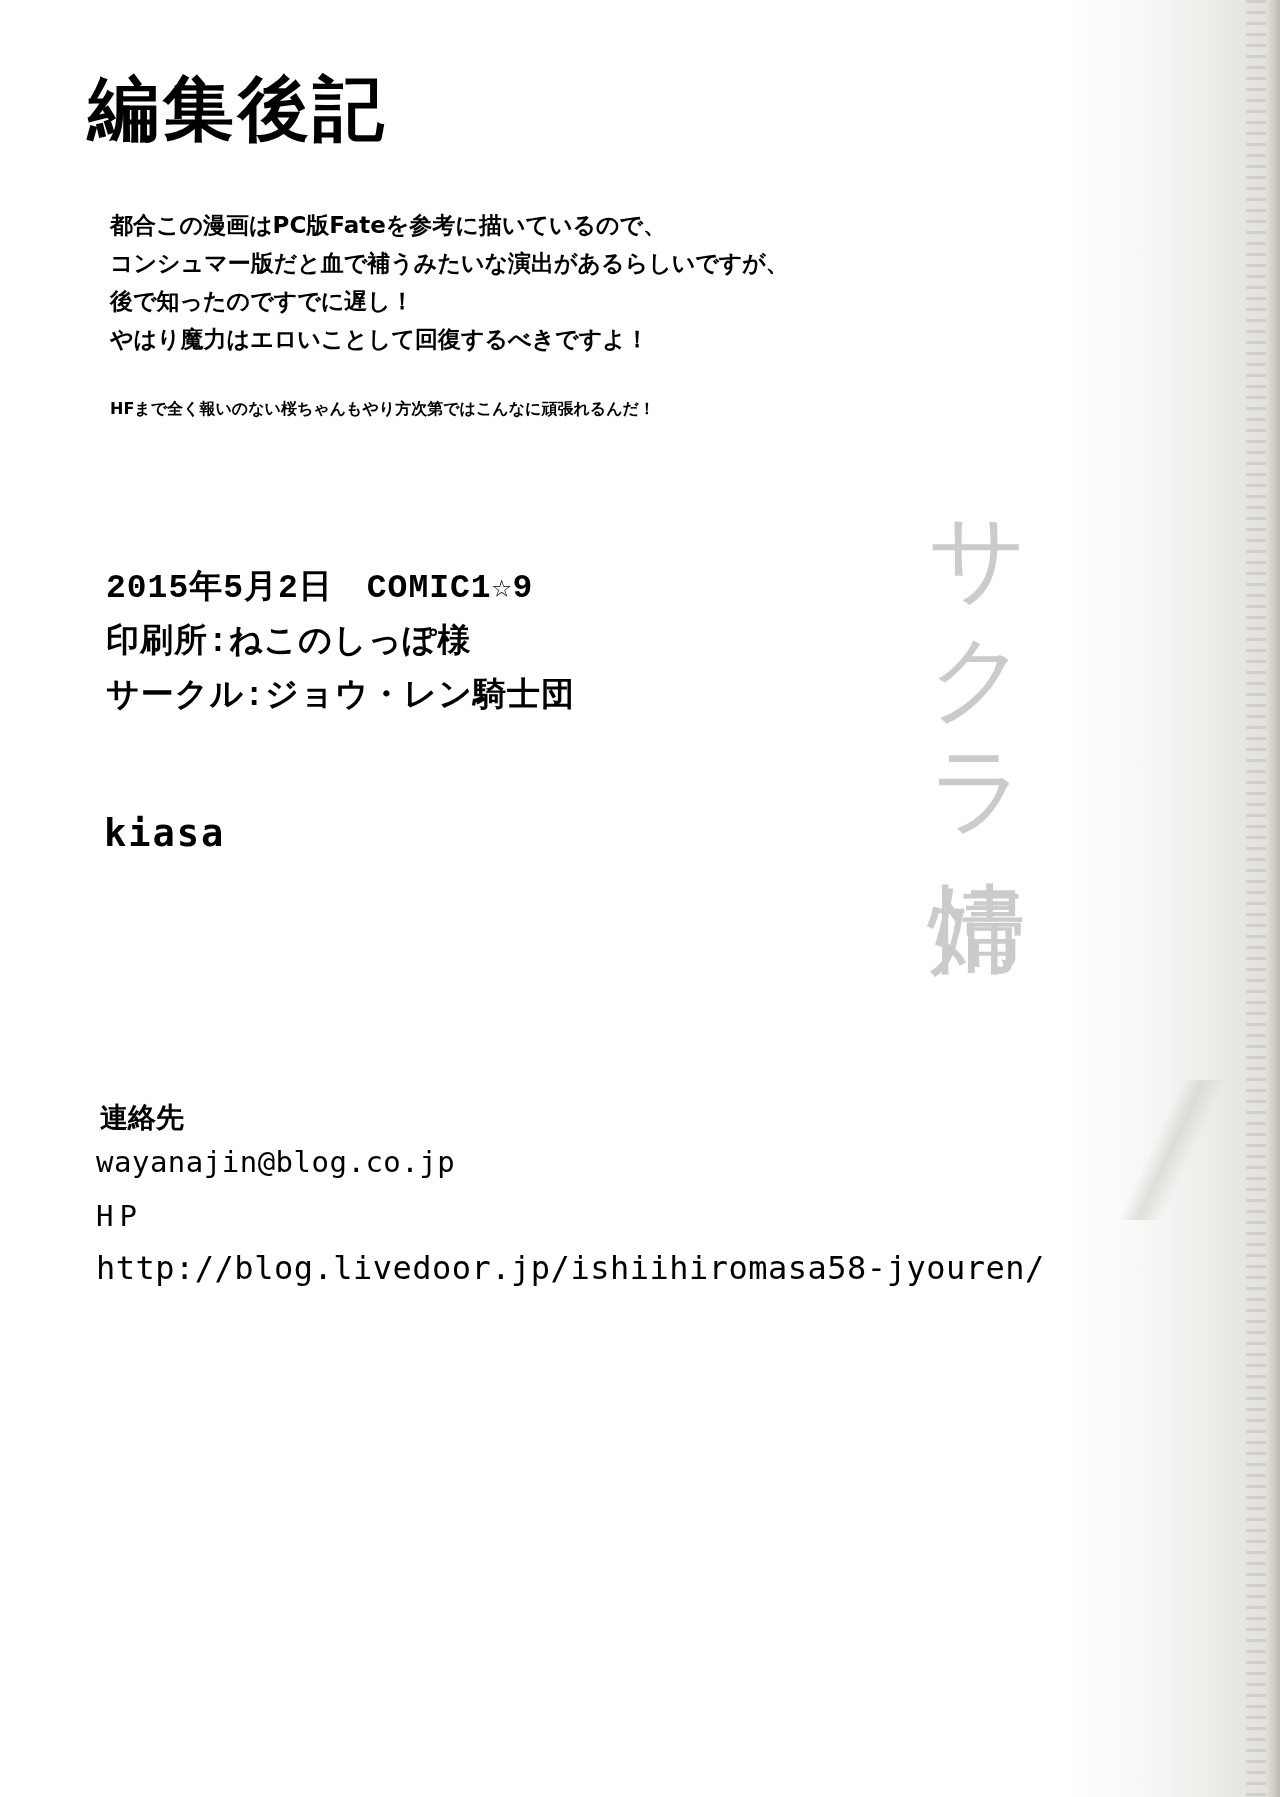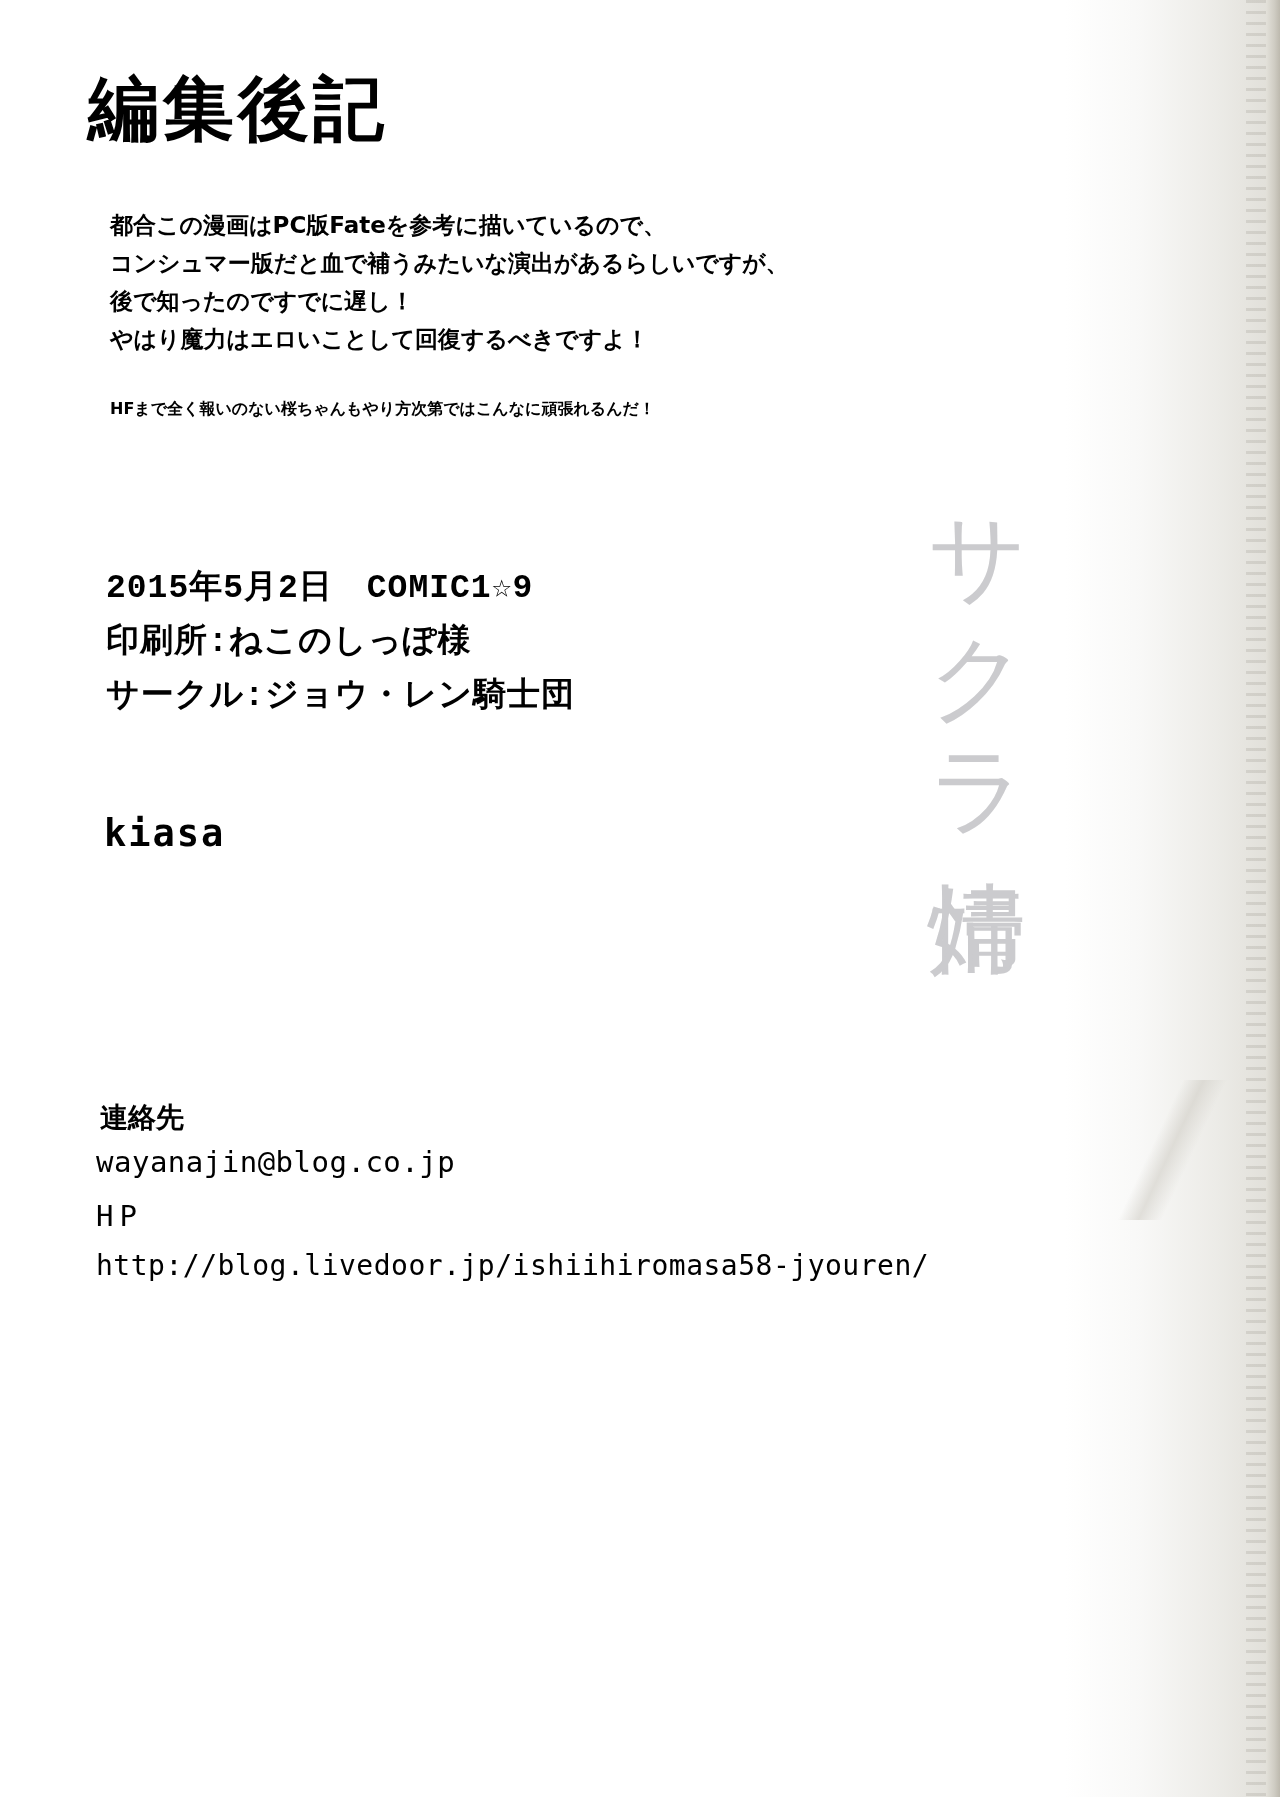--- a/index.html
+++ b/index.html
@@ -124,21 +124,21 @@
   .mono-line {
     position: absolute;
     left: 96px;
     font-family: "DejaVu Sans Mono", monospace;
     font-size: 29px;
     letter-spacing: 0.5px;
     white-space: nowrap;
   }
   #contact-email { top: 1145px; }
   #contact-hp    { top: 1199px; letter-spacing: 6px; }
-  #contact-url   { top: 1249px; font-size: 28px; }
+  #contact-url   { top: 1249px; font-size: 32px; }
 
   
   #vertical-title {
     position: absolute;
     right: 248px;
     top: 452px;
     width: 118px;
     font-family: "DejaVu Sans", sans-serif;
     font-size: 96px;
     font-weight: 500;

